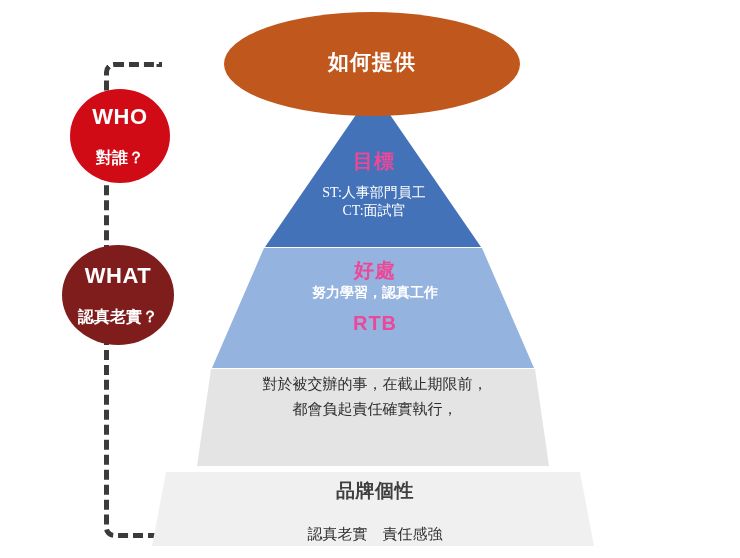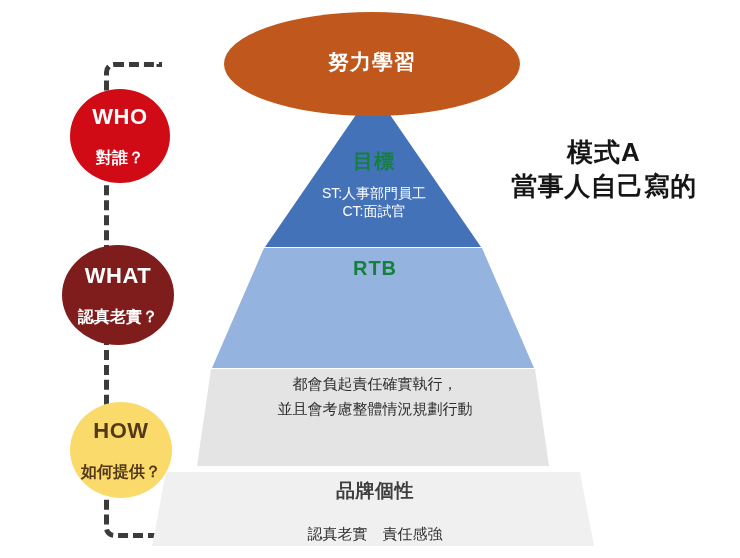--- a/index.html
+++ b/index.html
@@ -102,21 +102,21 @@
   }
 
   
   .tier-text {
     position: absolute;
     text-align: center;
     z-index: 3;
     pointer-events: none;
   }
   .t-head-w {
-    color: #15803d;
+    color: #ec4899;
     font-size: 20px;
     font-weight: bold;
     letter-spacing: 1px;
   }
   .t-sub-w {
     color: #ffffff;
     font-size: 14px;
     font-weight: bold;
     line-height: 1.25;
   }
@@ -132,25 +132,25 @@
     letter-spacing: 0.5px;
   }
   .t-sub-d {
     color: #2e2e2e;
     font-size: 15px;
     line-height: 1.45;
   }
 
   #tier1-text { left: 290px; top: 148px; width: 168px; }
   #tier1-text .t-head-w { display: block; }
-  #tier1-text .lines { margin-top: 9px; }
+  #tier1-text .lines { margin-top: 9px; font-family: Liberation Serif, serif; }
   #tier1-text .lines div { text-align: center; }
 
   #tier2-text { left: 230px; top: 257px; width: 290px; }
-  #tier2-text .grp2 { }
+  #tier2-text .grp2 { margin-top: 10px; }
 
   #tier3-text { left: 180px; top: 370px; width: 390px; }
   #tier3-text .t-sub-d { margin-top: 3px; }
 
   #tier4-text { left: 160px; top: 478px; width: 430px; }
   #tier4-text .t-sub-d { margin-top: 19px; }
 
   
   #mode-title {
     position: absolute;
@@ -178,60 +178,56 @@
     <polygon points="166,472 580,472 594,546 152,546" fill="#F0F0F0"></polygon>
 
     <polygon points="211,369 535,369 549,466 197,466" fill="#E4E4E4"></polygon>
 
     <polygon points="264,248 482,248 534,368 212,368" fill="#95B3DF"></polygon>
 
     <polygon points="373,90 481,247 265,247" fill="#4472B8"></polygon>
   </svg>
 
   <div id="ellipse">
-    <span class="ell-label">努力學習</span>
+    <span class="ell-label">如何提供</span>
   </div>
 
   <div id="circle-who" class="qcircle">
     <span class="q-en">WHO</span>
     <span class="q-zh">對誰？</span>
   </div>
 
   <div id="circle-what" class="qcircle">
     <span class="q-en">WHAT</span>
     <span class="q-zh">認真老實？</span>
   </div>
 
-  <div id="circle-how" class="qcircle">
-    <span class="q-en">HOW</span>
-    <span class="q-zh">如何提供？</span>
-  </div>
 
   <div id="tier1-text" class="tier-text">
     <span class="t-head-w">目標</span>
     <div class="lines">
       <div class="t-plain-w">ST:人事部門員工</div>
       <div class="t-plain-w">CT:面試官</div>
     </div>
   </div>
 
   <div id="tier2-text" class="tier-text">
+    <div class="grp1">
+      <span class="t-head-w">好處</span>
+      <div class="t-sub-w">努力學習，認真工作</div>
+    </div>
     <div class="grp2">
       <span class="t-head-w">RTB</span>
     </div>
   </div>
 
   <div id="tier3-text" class="tier-text">
+    <div class="t-sub-d">對於被交辦的事，在截止期限前，</div>
     <div class="t-sub-d">都會負起責任確實執行，</div>
-    <div class="t-sub-d">並且會考慮整體情況規劃行動</div>
   </div>
 
   <div id="tier4-text" class="tier-text">
     <span class="t-head-d">品牌個性</span>
     <div class="t-sub-d">認真老實　責任感強</div>
   </div>
 
-  <div id="mode-title">
-    <span class="mt1">模式A</span>
-    <span class="mt2">當事人自己寫的</span>
-  </div>
 
 </div>
 
 </body></html>

